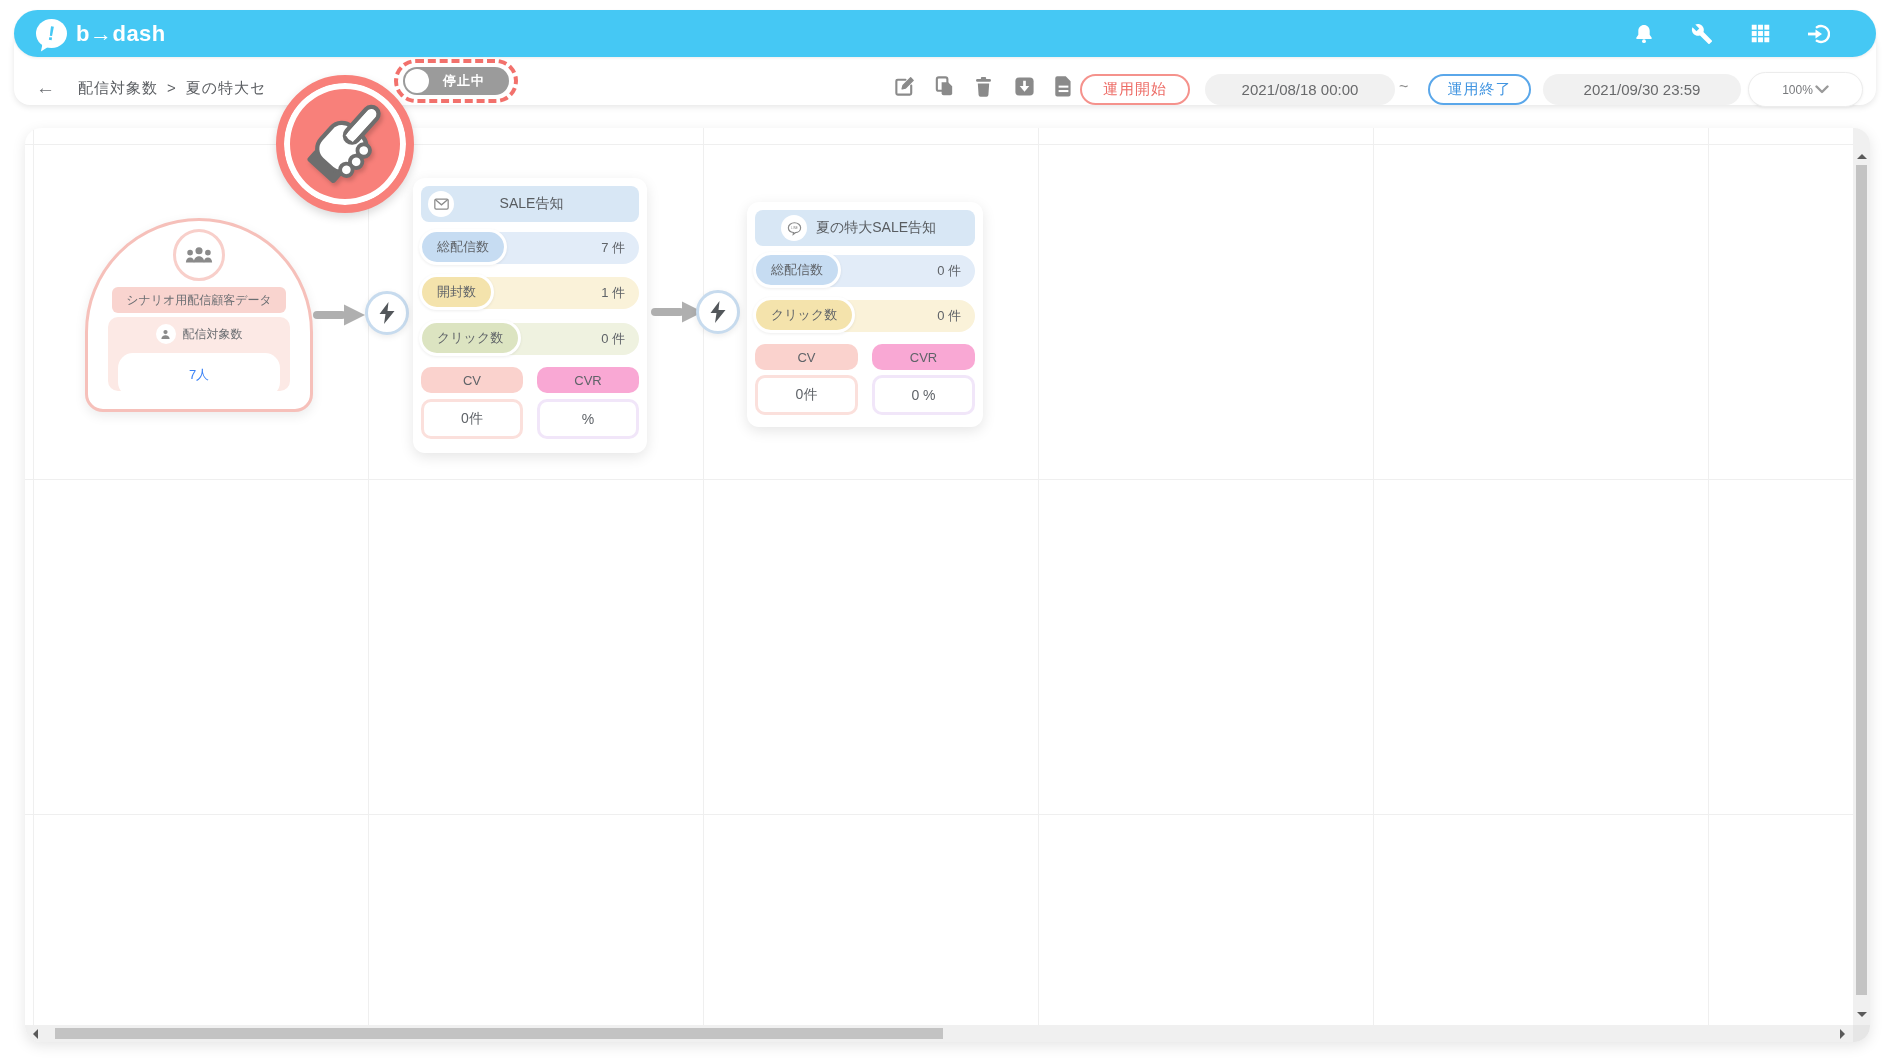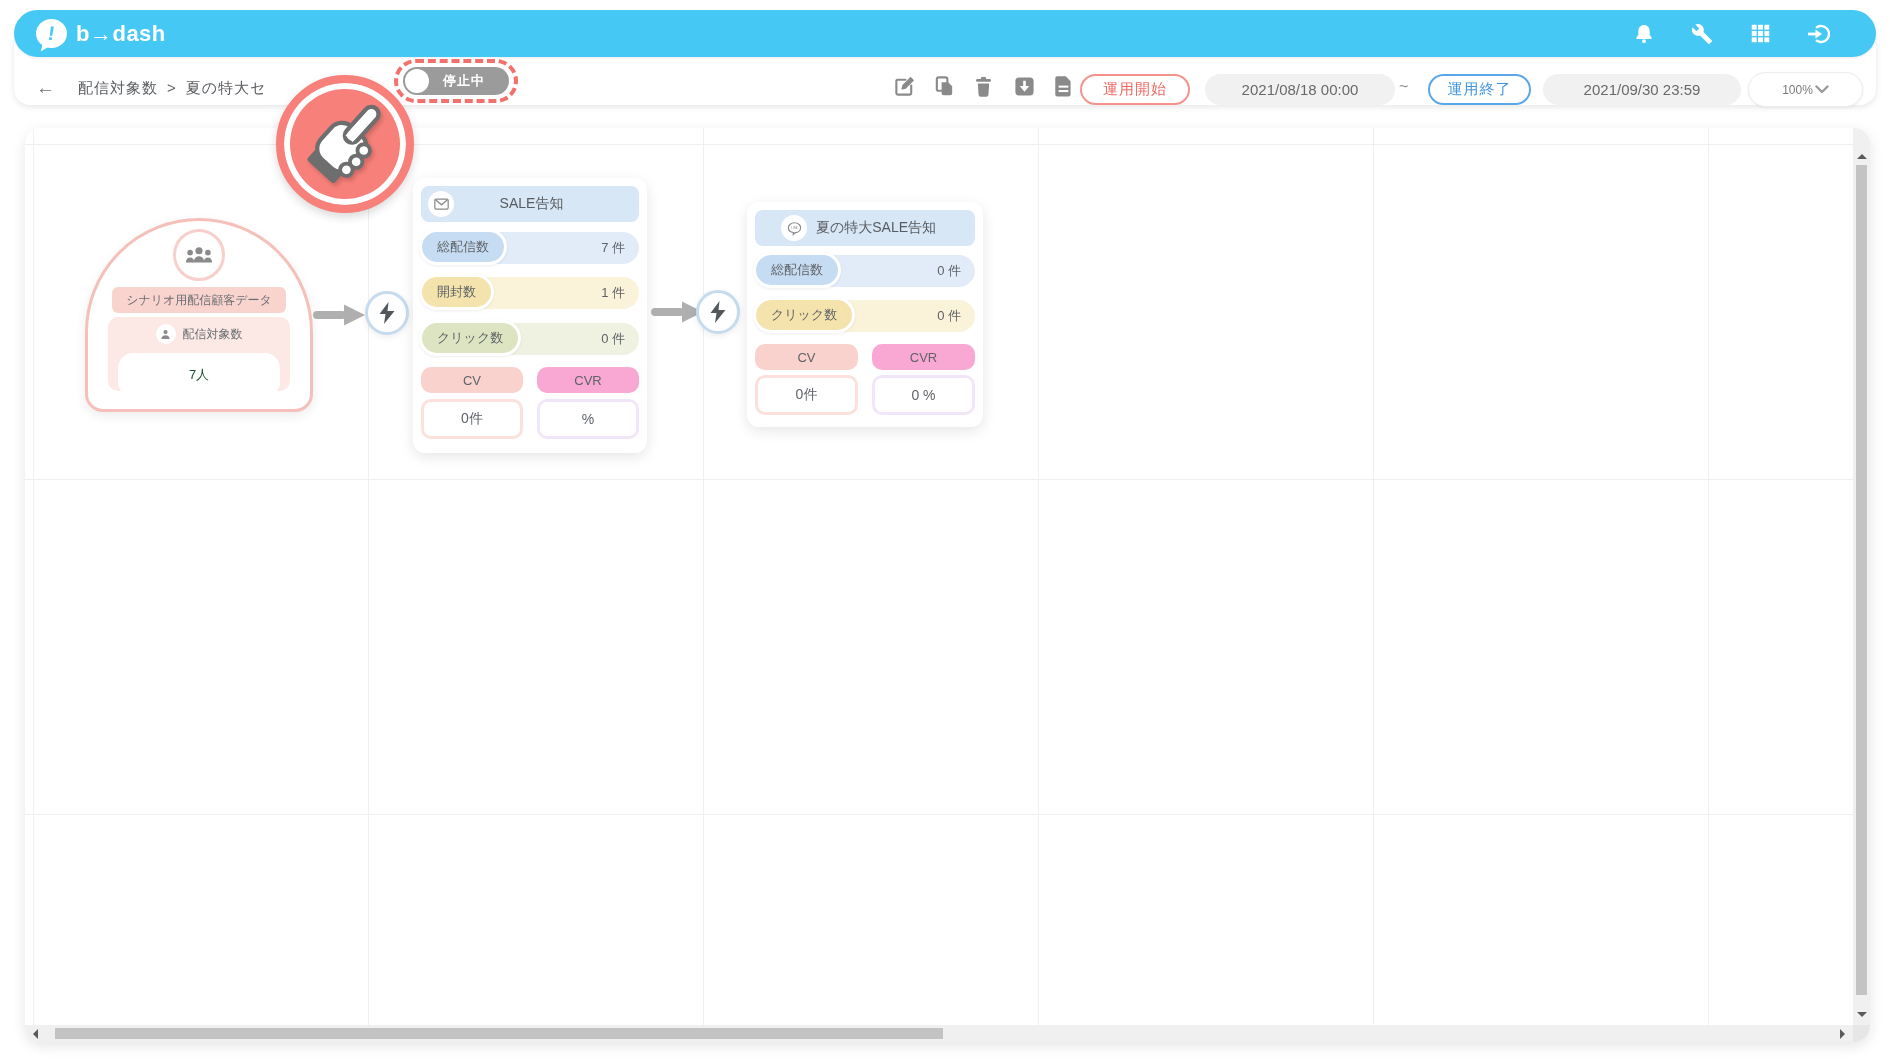--- a/index.html
+++ b/index.html
@@ -67,21 +67,21 @@
     border:3px solid #F6C0BA; border-radius:114px 114px 18px 18px; box-shadow:0 4px 12px rgba(0,0,0,.08); cursor:pointer; }
   .src-icon-circle { position:absolute; left:85px; top:8px; width:52px; height:52px; border-radius:50%;
     border:3px solid #F8CFCA; background:#fff; display:flex; align-items:center; justify-content:center; }
   .src-title { position:absolute; left:24px; top:66px; width:174px; height:26px; background:#F9D4CF;
     border-radius:6px; display:flex; align-items:center; justify-content:center; font-size:12px; color:#6b6e72; }
   .src-body { position:absolute; left:20px; top:96px; width:182px; height:74px; background:#FCE9E5; border-radius:10px; }
   .src-metric-row { display:flex; align-items:center; justify-content:center; gap:7px; margin-top:7px; }
   .src-person-circle { width:20px; height:20px; border-radius:50%; background:#fff; display:flex; align-items:center; justify-content:center; }
   .src-metric-label { font-size:12px; color:#6b6e72; }
   .src-metric-pill { position:absolute; left:10px; top:36px; width:162px; height:44px; background:#fff;
-    border-radius:15px; display:flex; align-items:center; justify-content:center; font-size:13px; color:#14532d; }
+    border-radius:15px; display:flex; align-items:center; justify-content:center; font-size:13px; color:#3b82f6; }
 
   
   .flow-arrow { width:52px; height:24px; }
   .arrow-1 { left:288px; top:175px; }
   .arrow-2 { left:626px; top:172px; }
   .bolt-node { width:44px; height:44px; border-radius:50%; background:#fff; border:3px solid #C7DBEE;
     box-shadow:0 2px 6px rgba(0,0,0,.08); display:flex; align-items:center; justify-content:center; cursor:pointer; }
   .bolt-1 { left:340px; top:163px; }
   .bolt-2 { left:671px; top:162px; }
 

